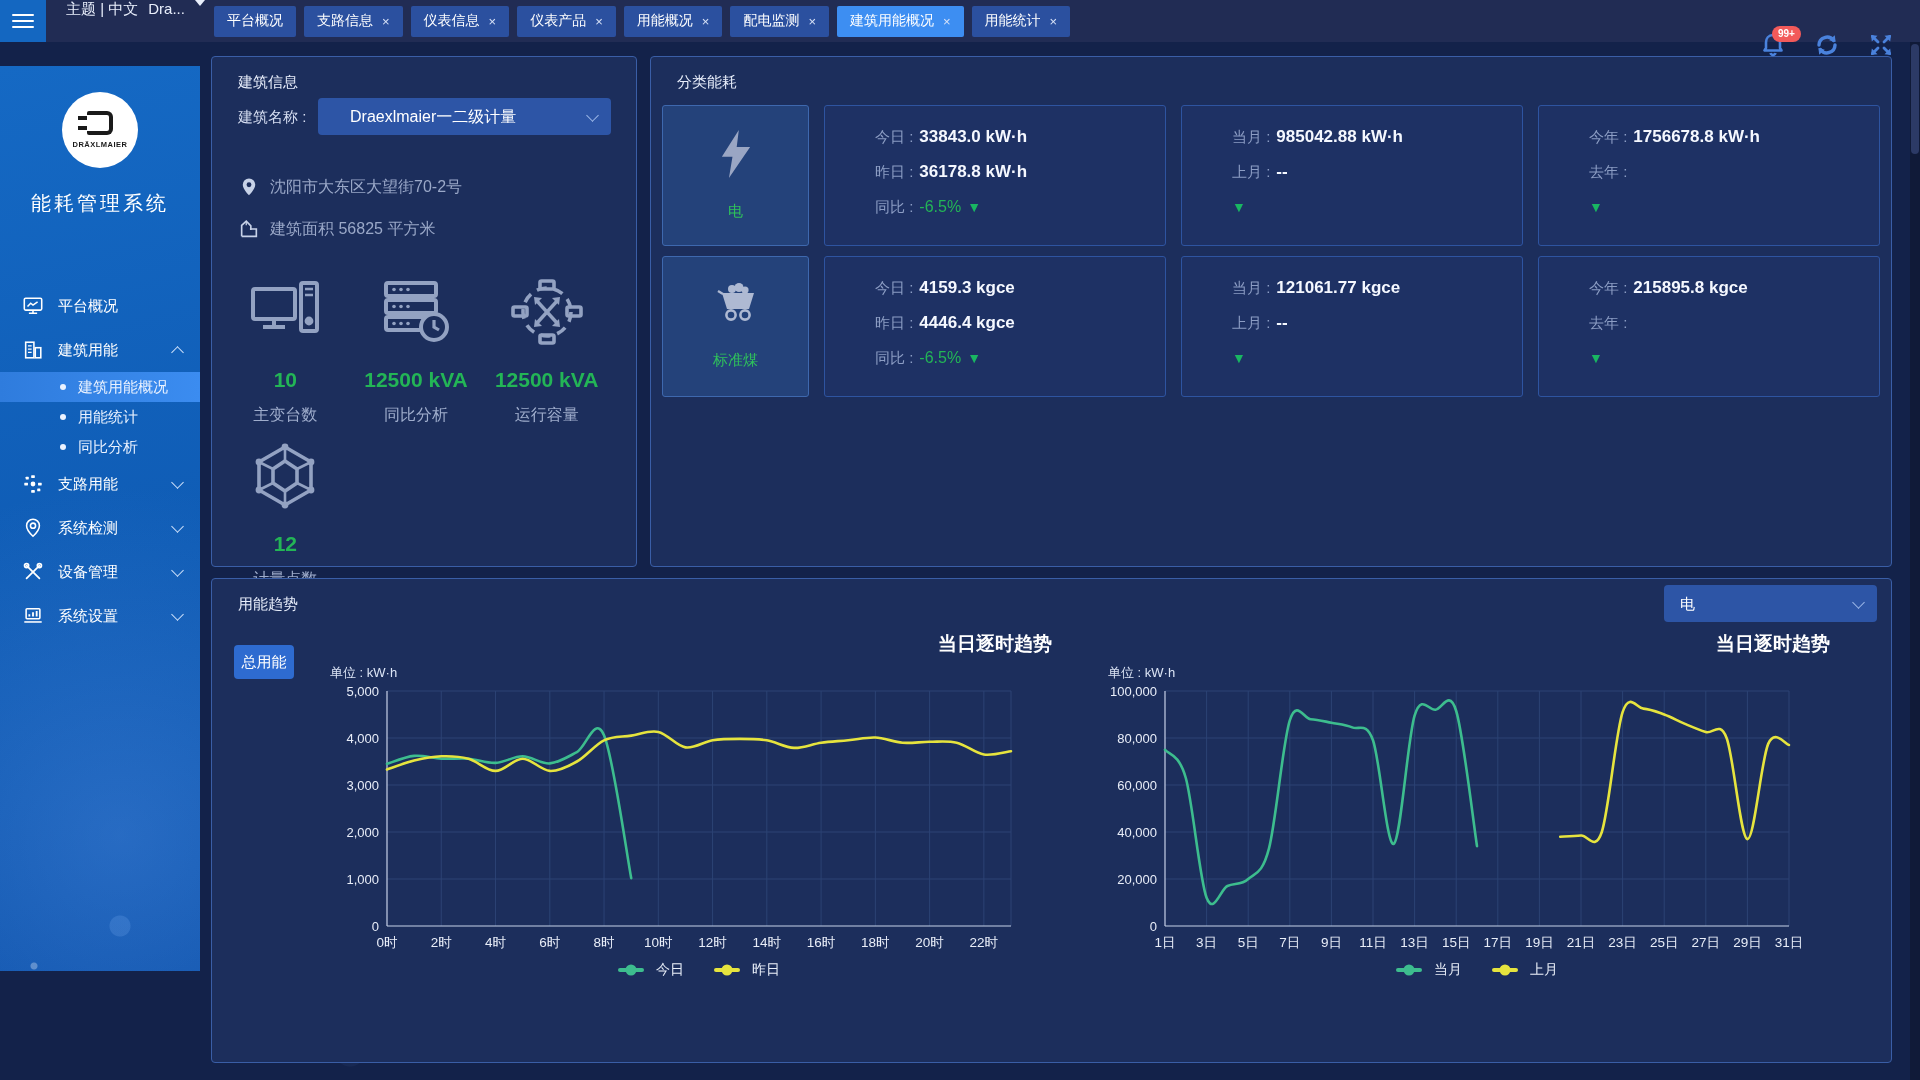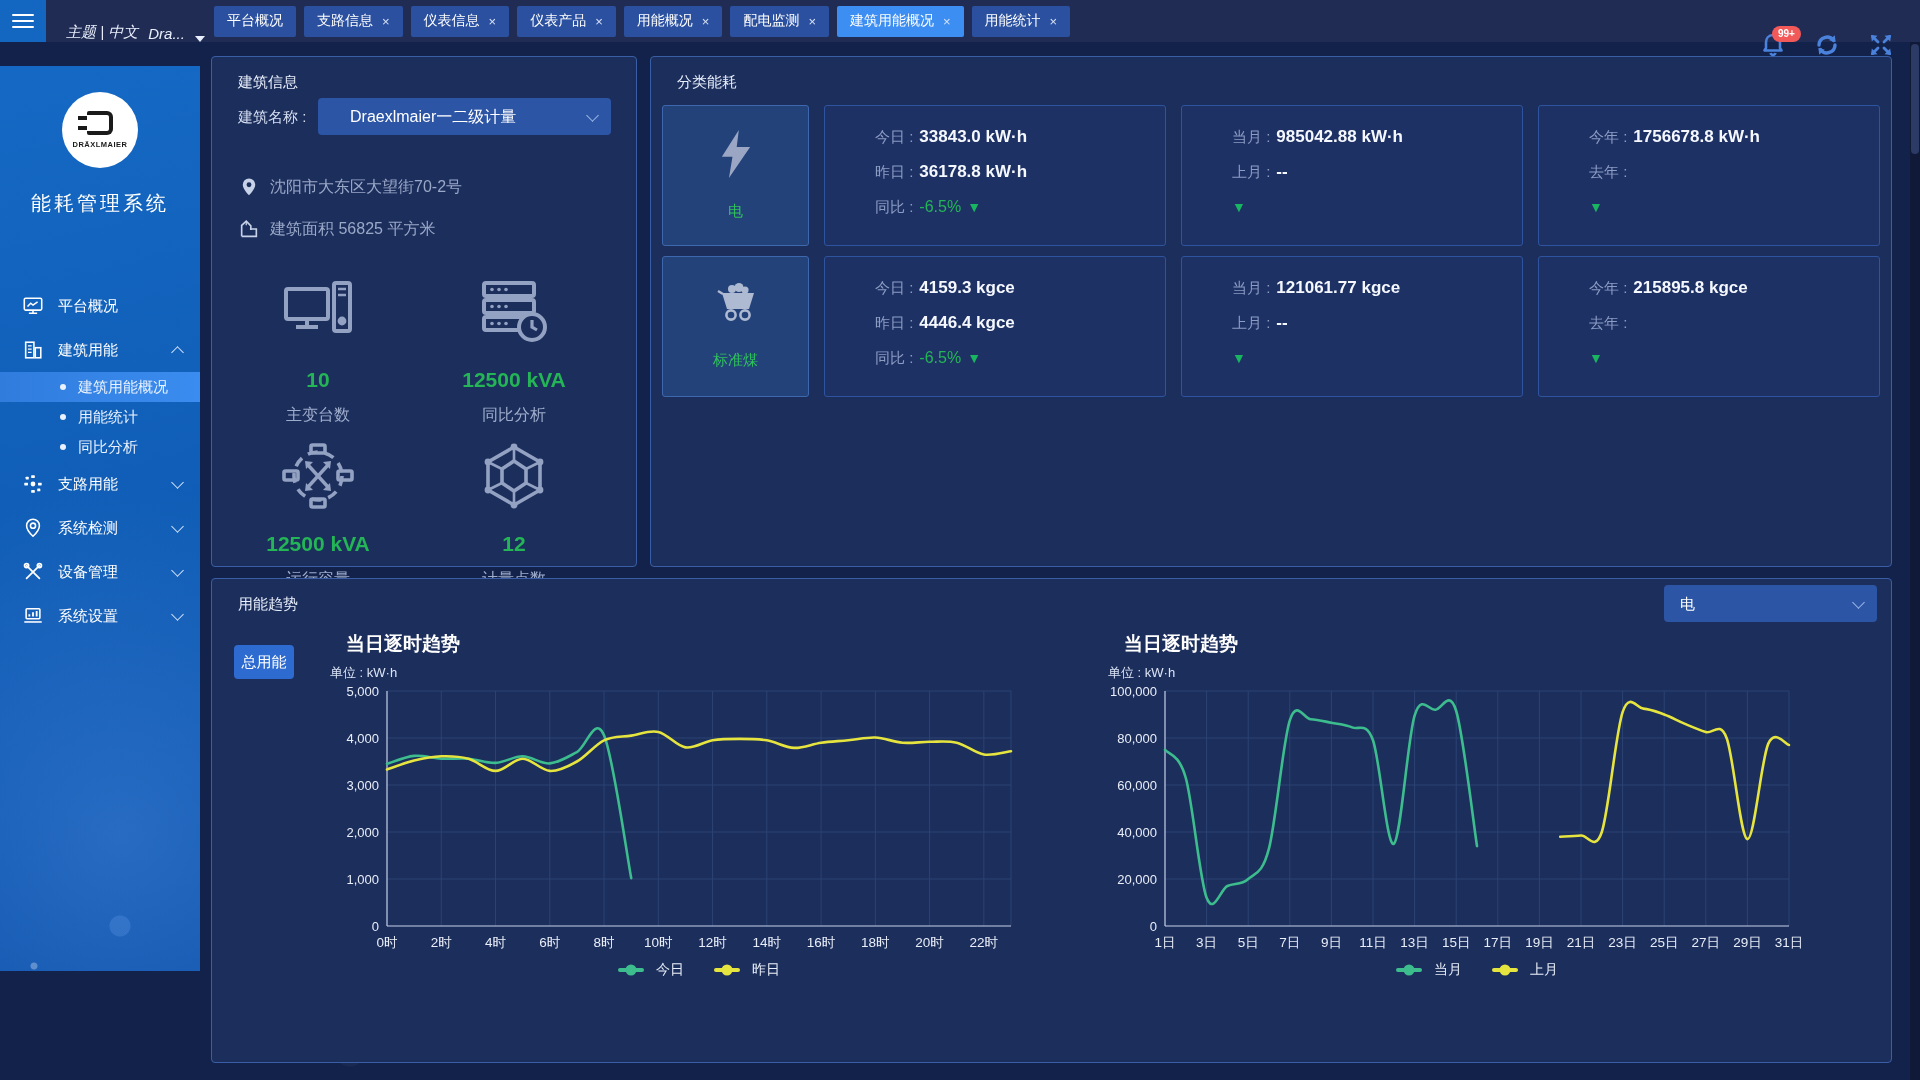--- a/index.html
+++ b/index.html
@@ -4,21 +4,21 @@
 <style>
   html,body{margin:0;padding:0;}
   body{font-family:"Liberation Sans","DejaVu Sans",sans-serif;background:#0d1a3c;}
   .screen{position:relative;width:1920px;height:1080px;background:#13224a;overflow:hidden;}
 
   
   .topbar{position:absolute;left:0;top:0;width:1920px;height:42px;background:#212c54;z-index:30;}
   .hamburger-zone{position:absolute;left:0;top:0;width:46px;height:42px;background:#1467c1;display:flex;align-items:center;justify-content:center;cursor:pointer;}
   .hamburger{width:22px;height:15px;display:flex;flex-direction:column;justify-content:space-between;}
   .hamburger i{display:block;height:2.4px;background:#fff;border-radius:1px;}
-  .lang-zone{position:absolute;left:66px;top:0;height:42px;display:flex;align-items:flex-end;gap:10px;color:#e9effc;font-size:15px;cursor:pointer;font-style:italic;}
+  .lang-zone{position:absolute;left:66px;top:0;height:42px;display:flex;align-items:flex-start;gap:10px;color:#e9effc;font-size:15px;cursor:pointer;}
   .caret-down{width:0;height:0;border-left:5px solid transparent;border-right:5px solid transparent;border-top:6px solid #e9effc;display:inline-block;}
   .tabs{position:absolute;left:214px;top:0;height:42px;display:flex;align-items:center;gap:8px;}
   .tab{height:31px;padding:0 13px;background:#2b509f;border-radius:2px;display:flex;align-items:center;gap:9px;color:#fff;font-size:14px;cursor:pointer;white-space:nowrap;}
   .tab.active{background:#3d8ef2;}
   .tab-close{font-size:13px;color:#d9e3f8;line-height:1;}
   .top-icons{position:absolute;right:24px;top:0;height:42px;display:flex;align-items:center;gap:24px;}
   .top-icon{position:relative;width:30px;height:30px;display:flex;align-items:center;justify-content:center;cursor:pointer;margin-top:48px;}
   .badge{position:absolute;top:-4px;left:14px;background:#f25a5a;color:#fff;font-size:10px;line-height:1;padding:3px 6px;border-radius:9px;font-weight:700;}
 
   
@@ -51,21 +51,21 @@
   .panel{position:absolute;background:#1c2e5c;border:1px solid #3a5ea6;border-radius:4px;box-sizing:border-box;}
   .panel-title{position:absolute;left:26px;top:16px;color:#e8eefb;font-size:15px;}
 
   
   #building-panel{left:211px;top:56px;width:426px;height:511px;}
   .bi-name-label{position:absolute;left:26px;top:41px;height:37px;line-height:37px;color:#d6def2;font-size:15px;}
   .bi-select{position:absolute;left:106px;top:41px;width:293px;height:37px;background:#2d55a6;border-radius:4px;color:#fff;font-size:16px;line-height:37px;padding:0 32px;box-sizing:border-box;cursor:pointer;}
   .select-chev{position:absolute;right:14px;top:13px;width:8px;height:8px;border-right:1.8px solid #9db8e8;border-bottom:1.8px solid #9db8e8;transform:rotate(45deg);}
   .bi-row{position:absolute;left:26px;display:flex;align-items:center;gap:10px;color:#9aa8c8;font-size:16px;}
   .bi-row .bi-icon{width:22px;height:24px;display:flex;align-items:center;justify-content:center;}
-  .stats{position:absolute;left:8px;right:24px;top:205px;display:grid;grid-template-columns:repeat(2,1fr);}
+  .stats{position:absolute;left:8px;right:24px;top:205px;display:grid;grid-template-columns:repeat(3,1fr);}
   .stat{display:flex;flex-direction:column;align-items:center;}
   .stat-icon{height:100px;display:flex;align-items:center;justify-content:center;}
   .stat-value{margin-top:6px;color:#23b556;font-size:21px;font-weight:700;white-space:nowrap;}
   .stat-label{margin-top:13px;color:#9fadcc;font-size:16px;}
 
   
   #classified-panel{left:650px;top:56px;width:1242px;height:511px;}
   .ec-row{position:absolute;left:11px;right:11px;height:141px;display:flex;gap:15px;}
   .ec-row.r0{top:48px;}
   .ec-row.r1{top:199px;}
@@ -78,21 +78,21 @@
   .ec-value.green{color:#23b556;font-weight:400;font-size:16px;}
   .down-arrow{color:#19b662;font-size:14px;line-height:1;}
 
   
   #trend-panel{left:211px;top:578px;width:1681px;height:485px;}
   .total-btn{position:absolute;left:22px;top:66px;width:60px;height:34px;background:#2e6bd0;border:none;border-radius:4px;color:#fff;font-size:15px;cursor:pointer;}
   .trend-select{position:absolute;left:1452px;top:6px;width:213px;height:37px;background:#2d55a6;border-radius:4px;color:#fff;font-size:15px;line-height:37px;padding:0 16px;box-sizing:border-box;cursor:pointer;}
   .chart-block{position:absolute;top:52px;width:740px;}
   .chart-block.c0{left:100px;}
   .chart-block.c1{left:878px;}
-  .chart-title{height:30px;text-align:left;padding-left:34px;color:#fff;font-size:19px;font-weight:700;}
+  .chart-title{height:30px;text-align:right;padding-left:34px;color:#fff;font-size:19px;font-weight:700;}
   .chart-svg{display:block;}
   .legend{display:flex;justify-content:center;gap:30px;padding-left:34px;margin-top:0;}
   .legend-item{display:flex;align-items:center;gap:12px;color:#e8eef8;font-size:14px;}
   .lm{width:26px;height:4px;border-radius:2px;position:relative;display:inline-block;}
   .lm-dot{position:absolute;left:50%;top:50%;transform:translate(-50%,-50%);width:11px;height:11px;border-radius:50%;}
 
   
   .scrollbar{position:absolute;right:0;top:42px;width:10px;bottom:0;background:#101a38;}
   .scroll-thumb{position:absolute;left:1px;top:2px;width:8px;height:110px;border-radius:4px;background:#2c3a66;}
 

